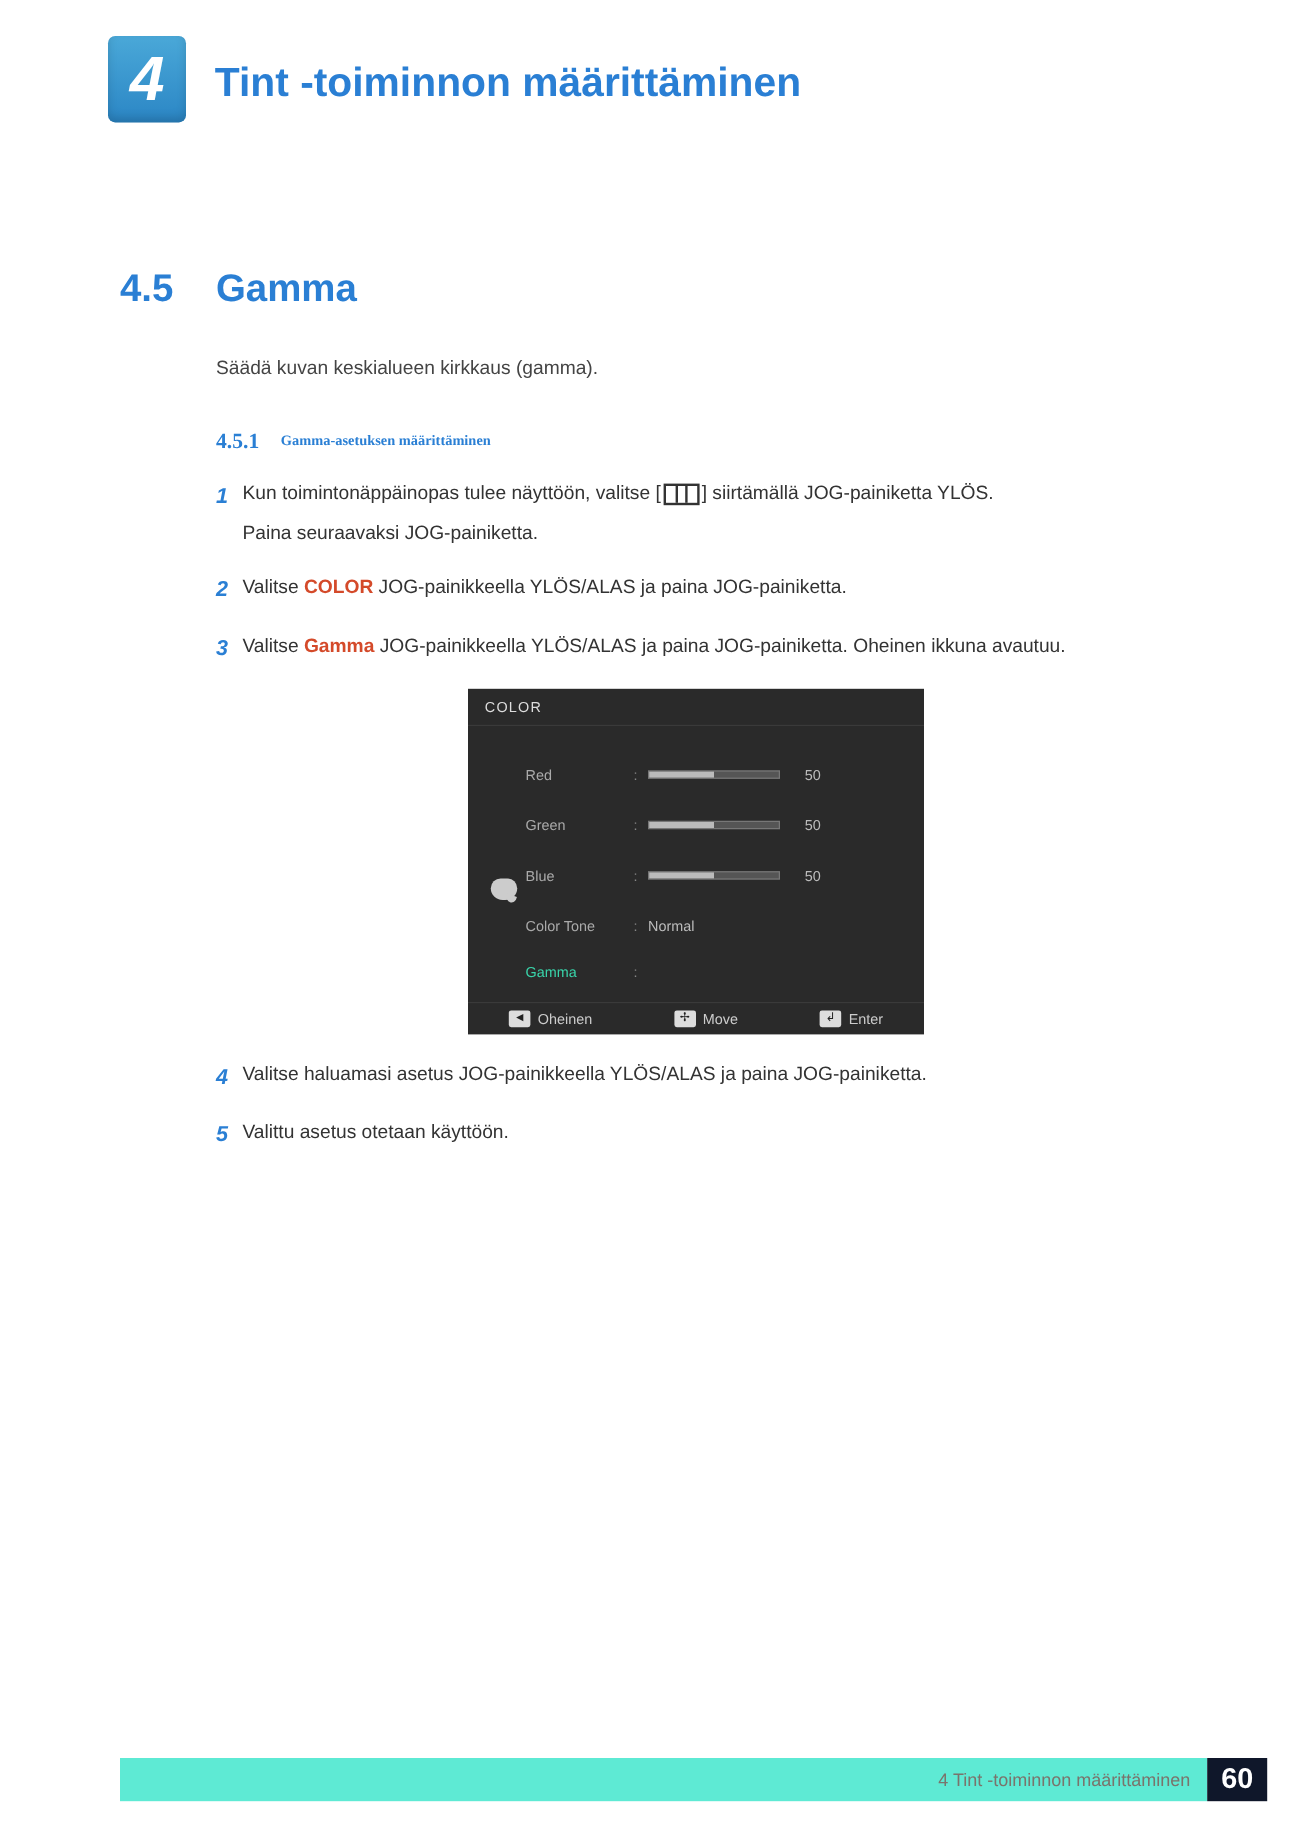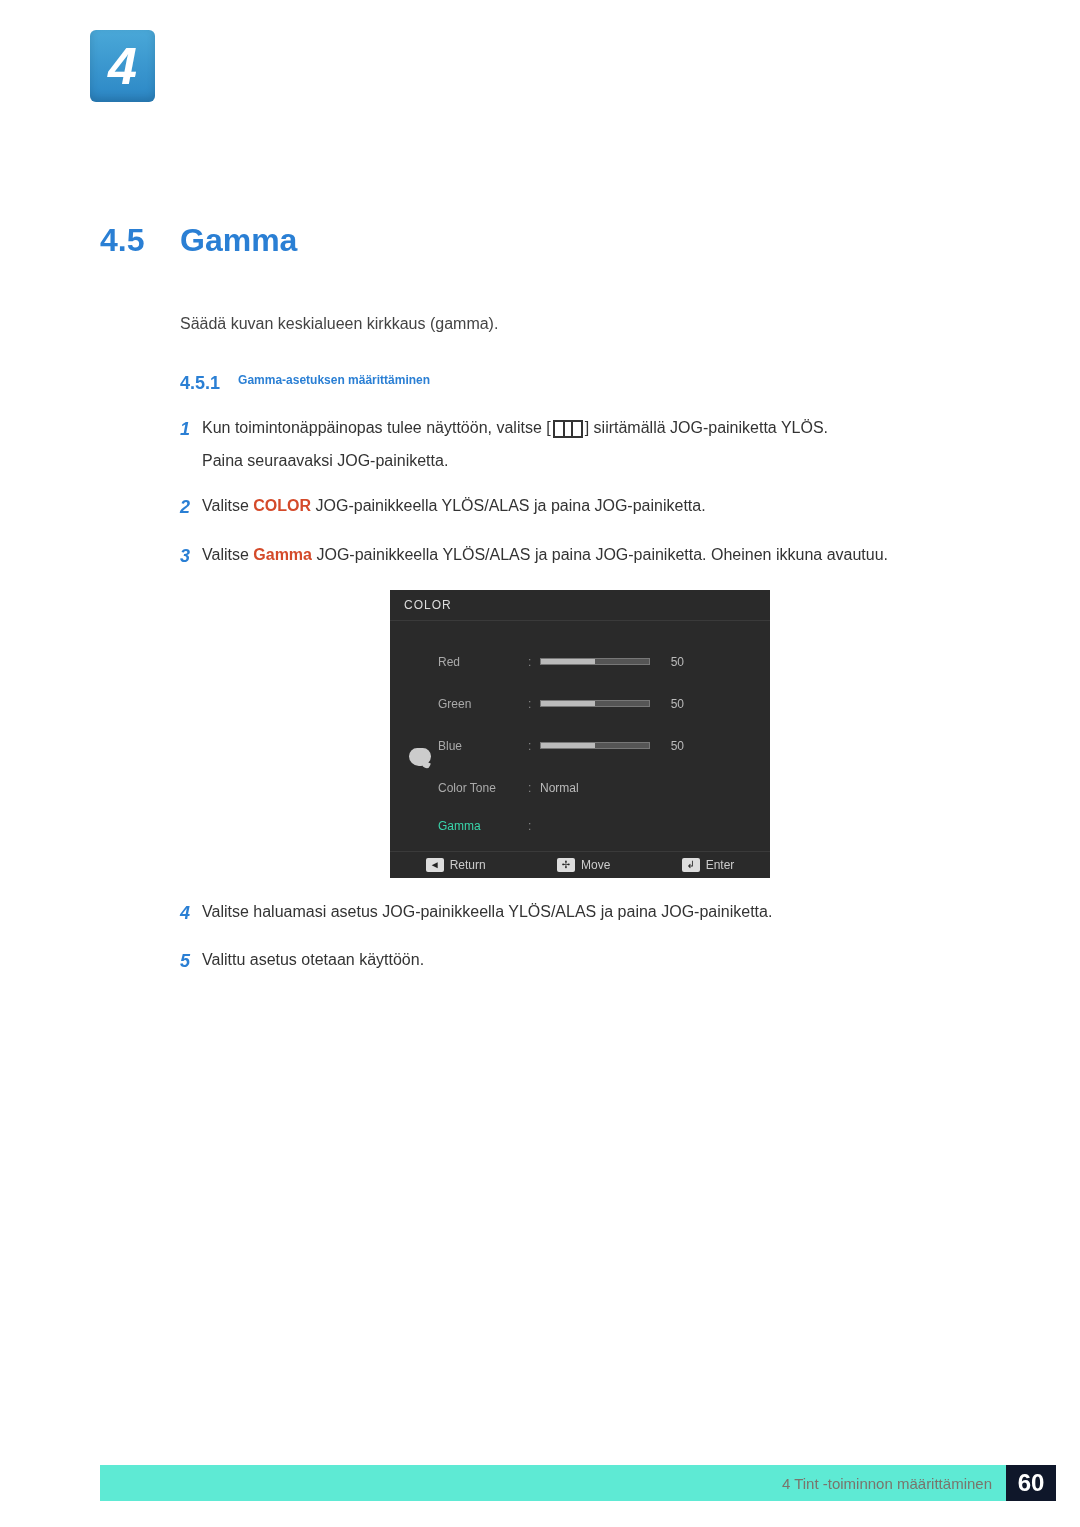--- a/index.html
+++ b/index.html
@@ -33,25 +33,25 @@
   }
   .chapter-title {
     font-size: 34px;
     font-weight: bold;
     color: #2a7fd4;
     margin-top: 20px;
   }
   .content {
     padding: 120px 100px 0 100px;
   }
-  .sec-row { display: flex; align-items: baseline; margin-bottom: 56px; }
+  .sec-row { display: flex; align-items: baseline; margin-bottom: 40px; }
   .sec-num { font-size: 32px; font-weight: bold; color: #2a7fd4; width: 80px; }
   .sec-title { font-size: 32px; font-weight: bold; color: #2a7fd4; }
   .intro { font-size: 16px; color: #444; margin: 0 0 40px 80px; }
-  .subsec-row { display: flex; align-items: flex-start; margin: 0 0 20px 80px; }
+  .subsec-row { display: flex; align-items: center; margin: 0 0 20px 80px; font-family: Liberation Serif, serif; }
   .subsec-num { font-size: 18px; font-weight: bold; color: #2a7fd4; margin-right: 18px; }
   .subsec-title { font-size: 12px; font-weight: bold; color: #2a7fd4; }
   .steps { margin-left: 80px; }
   .step { display: flex; margin-bottom: 18px; font-size: 16px; line-height: 1.7; color: #333; }
   .step-num {
     width: 22px;
     font-style: italic;
     font-weight: bold;
     color: #2a7fd4;
     font-size: 18px;
@@ -202,20 +202,21 @@
     display: flex;
     align-items: center;
     justify-content: center;
   }
 </style>
 </head>
 <body>
 
 <div class="header">
   <div class="chapter-badge">4</div>
+  <div class="chapter-title">Tint -toiminnon määrittäminen</div>
 </div>
 
 <div class="content">
 
   <div class="sec-row">
     <div class="sec-num">4.5</div>
     <div class="sec-title">Gamma</div>
   </div>
 
   <div class="intro">Säädä kuvan keskialueen kirkkaus (gamma).</div>
@@ -295,21 +296,21 @@
           </div>
           <div class="osd-row" style="align-items:flex-start; height:auto;">
             <div class="osd-label sel">Gamma</div>
             <div class="osd-colon">:</div>
           </div>
         </div>
       </div>
       <div class="osd-footer">
         <div class="osd-fitem">
           <span class="key">◄</span>
-          <span>Return</span>
+          <span>Oheinen</span>
         </div>
         <div class="osd-fitem">
           <span class="key">✢</span>
           <span>Move</span>
         </div>
         <div class="osd-fitem">
           <span class="key">↲</span>
           <span>Enter</span>
         </div>
       </div>

